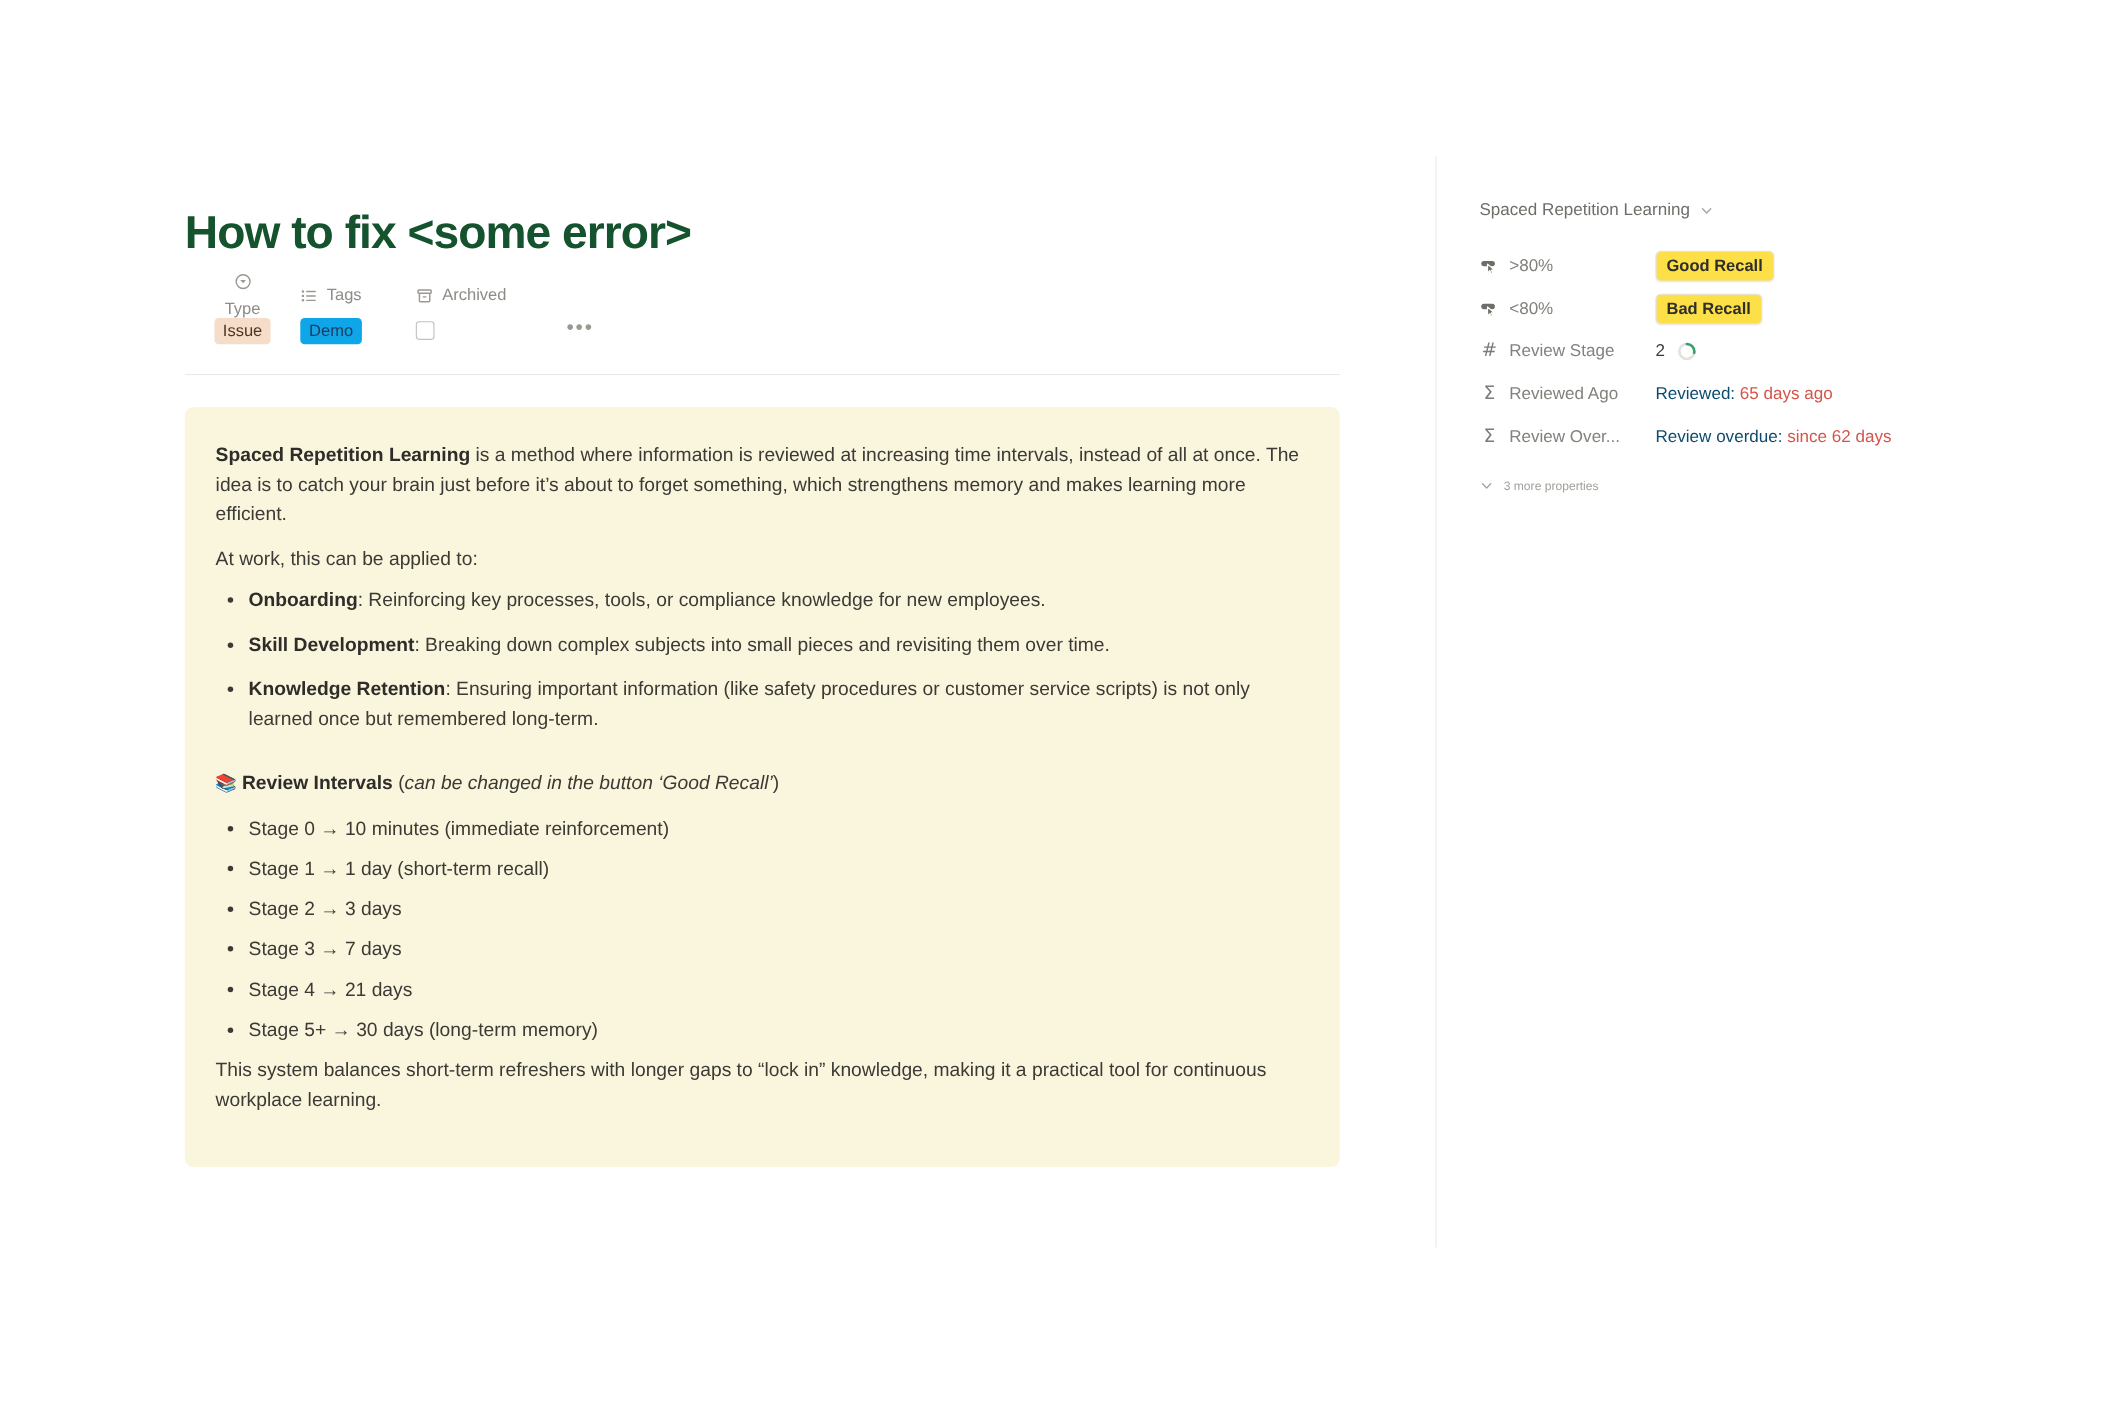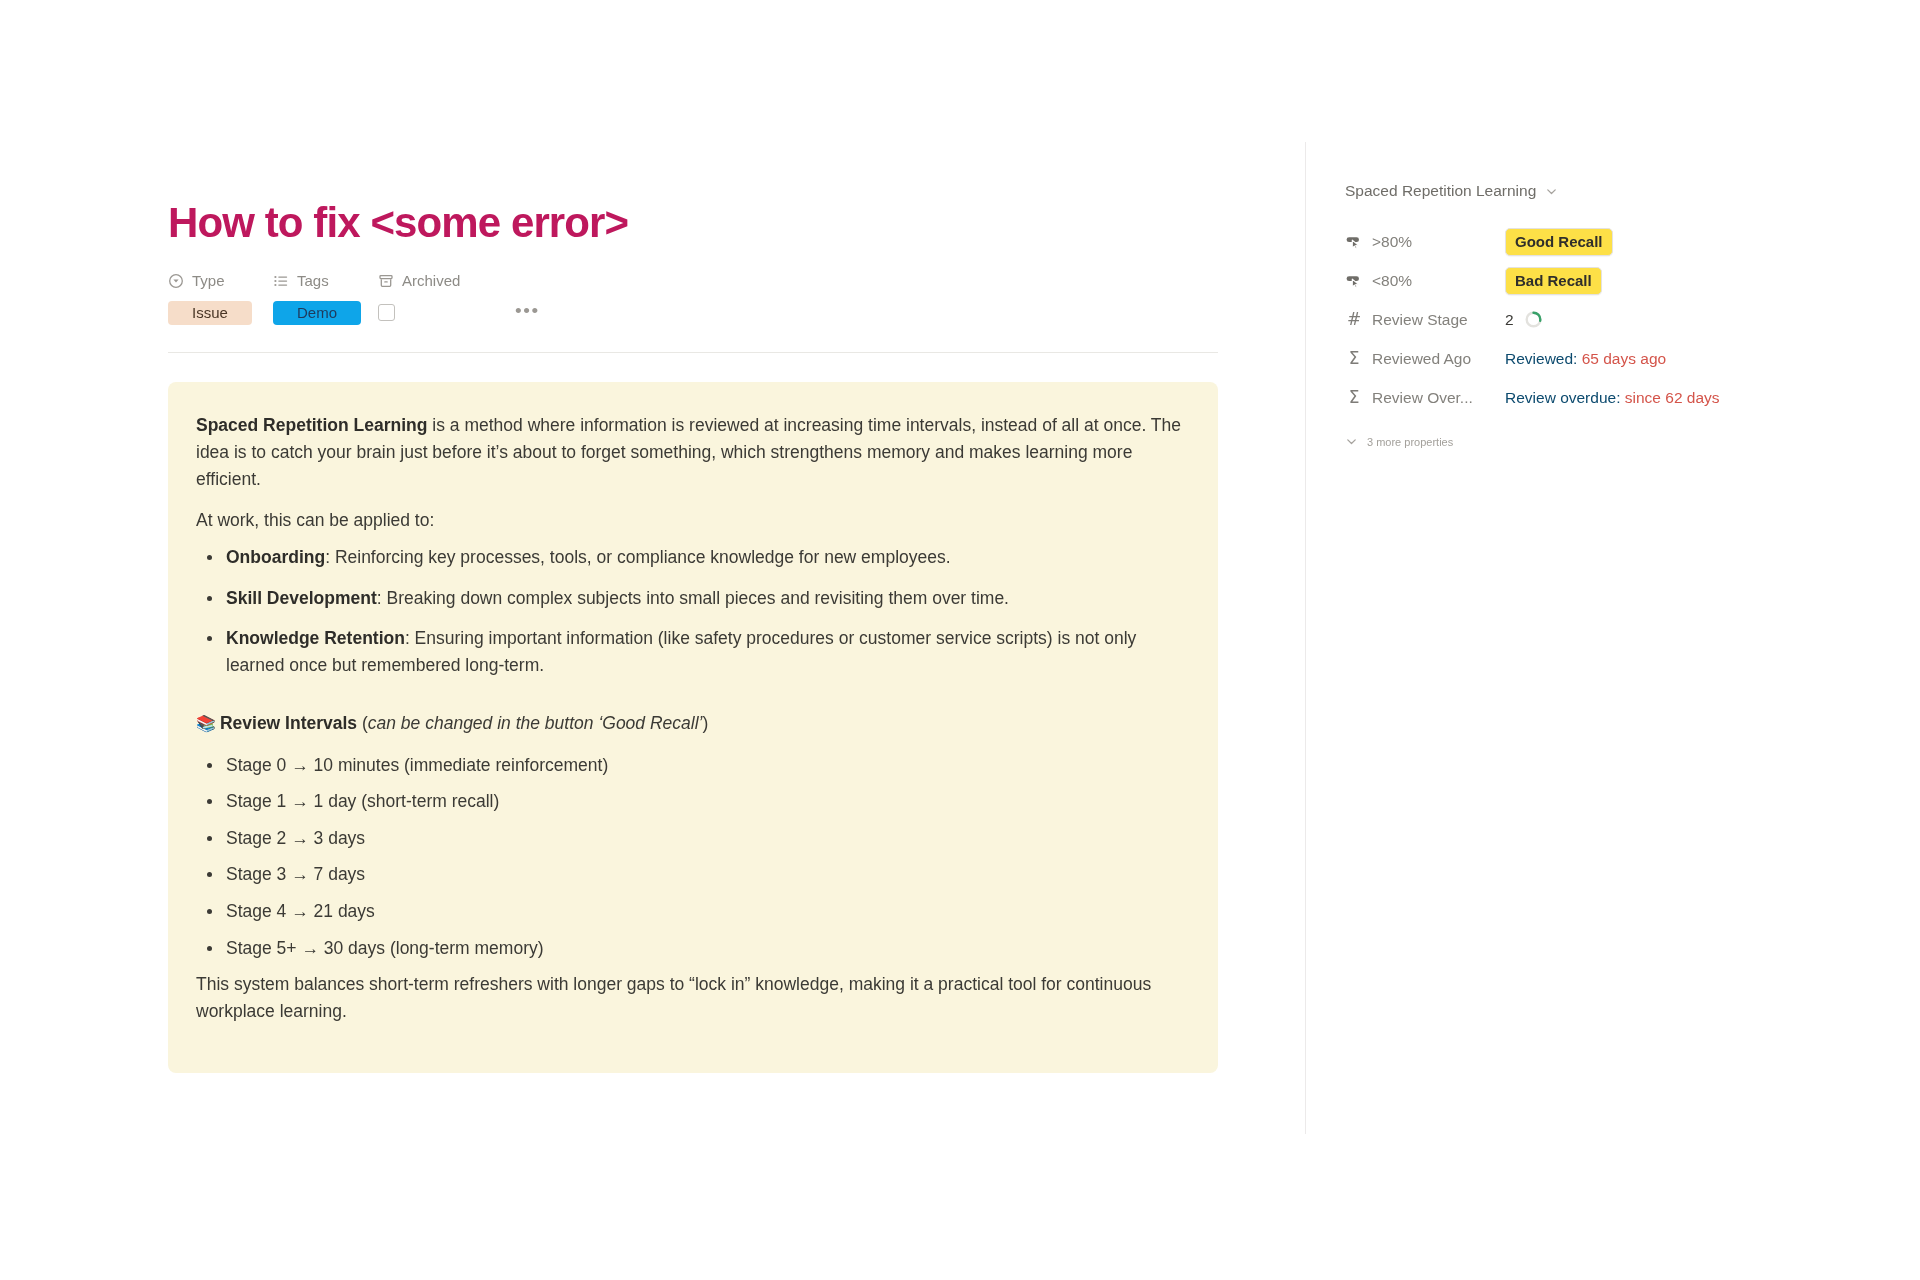--- a/index.html
+++ b/index.html
@@ -28,41 +28,41 @@
     position: absolute;
     left: 168px;
     top: 186px;
     width: 1060px;
   }
 
   .page-title {
     font-size: 42px;
     font-weight: 700;
     letter-spacing: -0.9px;
-    color: #be185d;
+    color: #14532d;
     line-height: 1.18;
-    margin: 12px 0 20px 0;
+    margin: 0 0 20px 0;
     font-family: "Liberation Sans", sans-serif;
   }
 
   
   .prop-table {
     margin-top: 6px;
   }
   .prop-head-row,
   .prop-val-row {
     display: flex;
     align-items: center;
   }
   .prop-cell {
     display: flex;
     align-items: center;
     gap: 8px;
   }
-  .prop-cell.c-type   { width: 105px; }
+  .prop-cell.c-type   { width: 105px; flex-direction: column; }
   .prop-cell.c-tags   { width: 105px; }
   .prop-cell.c-arch   { width: 125px; }
 
   .prop-head-row { height: 26px; }
   .prop-val-row  { height: 32px; margin-top: 3px; }
 
   .prop-label {
     font-size: 15px;
     color: #8d8b86;
     font-weight: 400;
@@ -77,21 +77,21 @@
     justify-content: center;
     color: #9b9893;
     flex: 0 0 16px;
   }
   .prop-icon svg { display: block; }
 
   .badge {
     display: inline-flex;
     align-items: center;
     height: 24px;
-    padding: 0 24px;
+    padding: 0 8px;
     border-radius: 4px;
     font-size: 15px;
     line-height: 1;
     white-space: nowrap;
   }
   .badge-issue {
     background: #f6ddc9;
     color: #4a3626;
   }
   .badge-demo {

